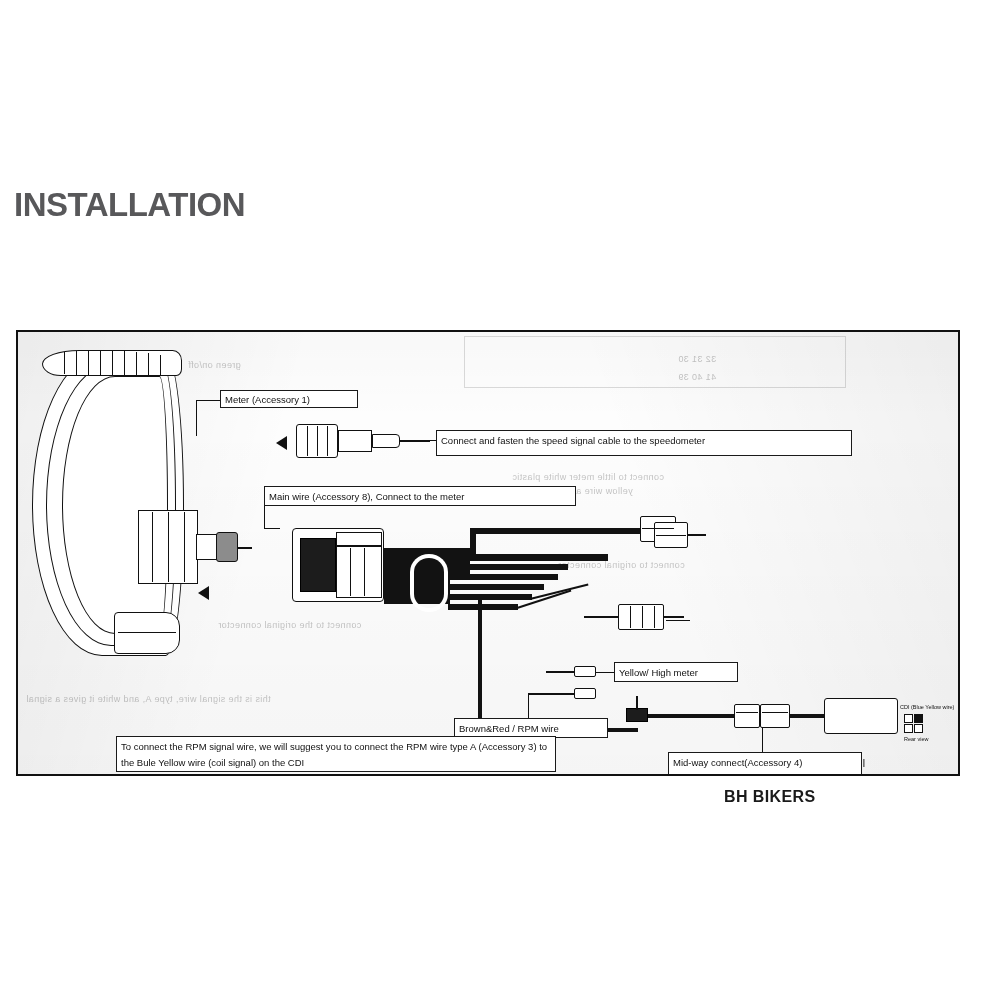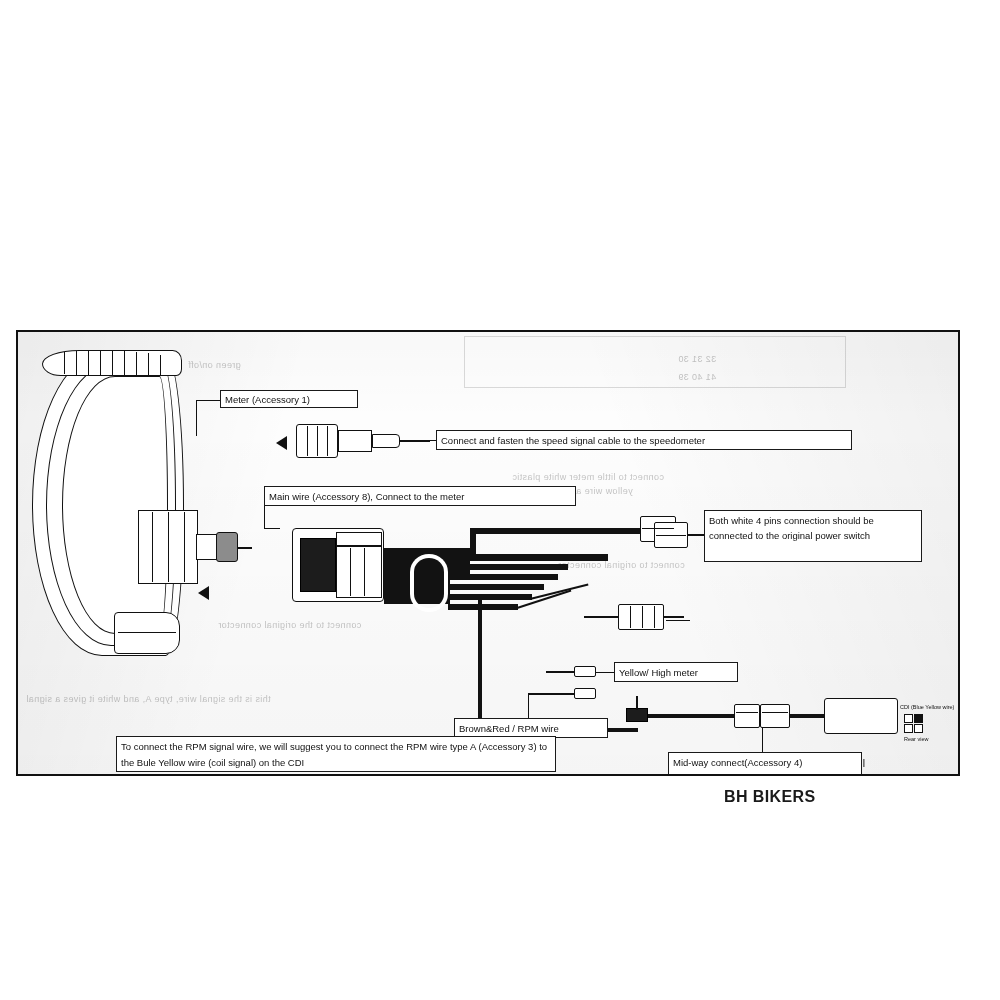--- a/index.html
+++ b/index.html
@@ -137,20 +137,21 @@
     color: #111;
     font-family: "Liberation Sans", sans-serif;
     white-space: nowrap;
   }
 </style>
 </head>
 <body>
 
 <div id="page">
 
+  <div id="title">INSTALLATION</div>
 
   <div id="diagram">
     <div class="scan-noise"></div>
 
     <div class="ghost-box" style="left:446px; top:4px; width:380px; height:50px; border-color:rgba(90,90,90,0.22);"></div>
     <div class="ghost" style="left:170px; top:28px;">green  on/off</div>
     <div class="ghost" style="left:660px; top:22px;">32 31 30</div>
     <div class="ghost" style="left:660px; top:40px;">41 40 39</div>
     <div class="ghost" style="left:494px; top:140px;">connect to little meter white plastic</div>
     <div class="ghost" style="left:506px; top:154px;">yellow wire and 3 rounds</div>
@@ -272,25 +273,24 @@
     <div class="ln ln-h" style="left:246px; top:196px; width:16px;"></div>
     <div class="ln ln-v" style="left:246px; top:170px; height:26px;"></div>
     <div class="ln ln-h" style="left:670px; top:202px; width:16px;"></div>
     <div class="ln ln-h" style="left:648px; top:288px; width:24px;"></div>
     <div class="ln ln-h" style="left:578px; top:340px; width:18px;"></div>
     <div class="ln ln-v" style="left:510px; top:362px; height:26px;"></div>
     <div class="ln ln-v" style="left:744px; top:396px; height:24px;"></div>
 
     <div class="callout" style="left:202px; top:58px; width:138px; height:18px; line-height:14px;">Meter  (Accessory 1)</div>
 
-    <div class="callout" style="left:418px; top:98px; width:416px; height:20px; line-height:16px;">Connect and fasten the speed signal cable to the speedometer</div>
+    <div class="callout" style="left:418px; top:98px; width:416px; height:26px; line-height:16px;">Connect and fasten the speed signal cable to the speedometer</div>
 
     <div class="callout" style="left:246px; top:154px; width:312px; height:20px; line-height:16px;">Main wire (Accessory 8), Connect to the meter</div>
 
-    <div class="callout wrap" style="left:686px; top:178px; width:218px; height:52px; line-height:15px;">Both white 4 pins connection should be connected to the original power switch</div>
 
 
     <div class="callout" style="left:596px; top:330px; width:124px; height:20px; line-height:16px;">Yellow/ High meter</div>
 
     <div class="callout" style="left:436px; top:386px; width:154px; height:20px; line-height:16px;">Brown&amp;Red / RPM wire</div>
 
     <div class="callout wrap" style="left:98px; top:404px; width:440px; height:36px; line-height:16px;">To connect the RPM signal wire, we will suggest you to connect the RPM wire type A (Accessory 3) to the Bule Yellow wire (coil signal) on the CDI</div>
 
     <div class="callout" style="left:650px; top:420px; width:194px; height:32px; line-height:16px;">Mid-way connect(Accessory 4)</div>
 

